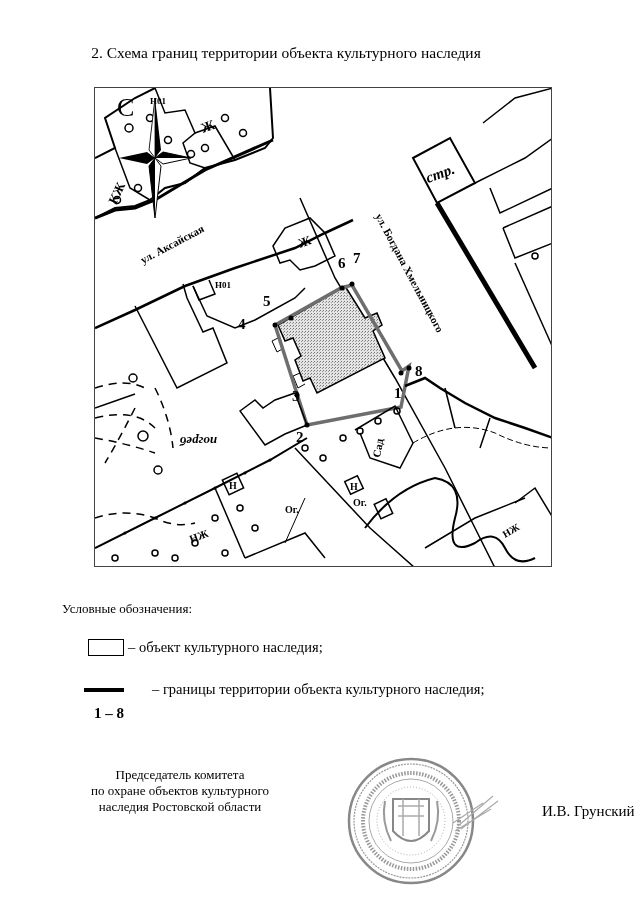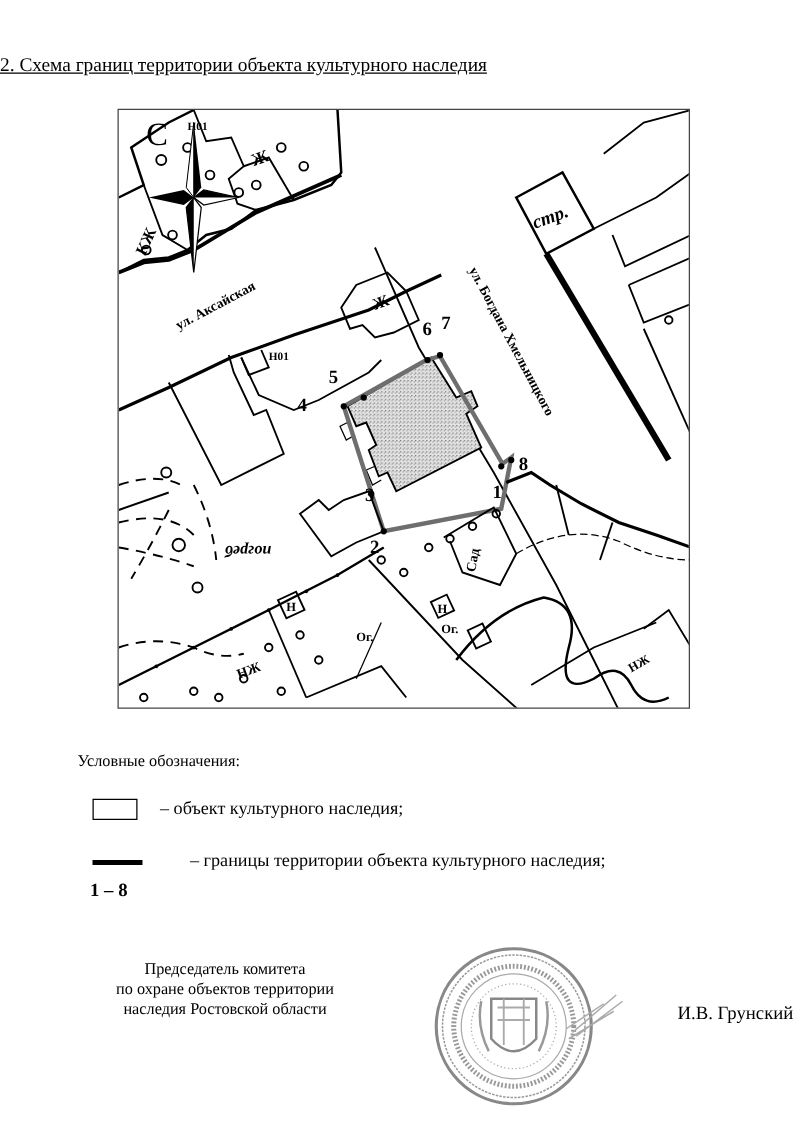--- a/index.html
+++ b/index.html
@@ -1,25 +1,25 @@
 <!DOCTYPE html>
 <html><head>
 <meta charset="utf-8">
 <style>
   html, body { margin: 0; padding: 0; background: #ffffff; }
   body { width: 640px; height: 905px; position: relative; overflow: hidden;
          font-family: "Liberation Serif", "DejaVu Serif", serif; color: #000; }
-  .title { position: absolute; left: 0; width: 572px; top: 44px; text-align: left;
-           font-size: 15.5px; text-decoration: underline; }
+  .title { position: absolute; left: 0; width: 572px; top: 44px; text-align: center;
+           font-size: 15.5px; }
   .map { position: absolute; left: 94px; top: 87px; width: 458px; height: 480px;
          border: 1px solid #444; box-sizing: border-box; overflow: hidden; background:#fff; }
   .map svg { display: block; }
   .legend-title { position: absolute; left: 62px; top: 601px; font-size: 13px; }
   .legend-row { position: absolute; left: 62px; font-size: 14.5px; display: flex; align-items: center; }
-  .legend-key { width: 62px; display: flex; justify-content: flex-start; align-items: center; }
+  .legend-key { width: 62px; display: flex; justify-content: flex-end; align-items: center; }
   .key-box { width: 36px; height: 17px; border: 1.5px solid #000; box-sizing: border-box; margin-left: 12px;}
   .key-line { width: 40px; height: 4px; background: #000; margin-left: 12px;}
   .key-range { font-weight: bold; font-size: 15px; margin-left: 10px;}
   .legend-text { margin-left: 4px; }
   .signature { position: absolute; left: 55px; top: 767px; width: 250px; text-align: center;
                font-size: 13px; line-height: 16px; }
   .signer { position: absolute; left: 542px; top: 803px; font-size: 15px; }
   .seal { position: absolute; left: 343px; top: 751px; }
   .maptext { font-family: "Liberation Serif", serif; }
 </style>
@@ -219,21 +219,21 @@
   <span class="legend-text">– границы территории объекта культурного наследия;</span>
 </div>
 <div class="legend-row" style="top:705px;">
   <div class="legend-key">
       <span class="key-range">1 – 8</span>
     </div>
 </div>
 
 <div class="signature">
   <div>Председатель комитета</div>
-  <div>по охране объектов территории</div>
+  <div>по охране объектов культурного</div>
   <div>наследия Ростовской области</div>
 </div>
 
 <div class="seal">
   <svg width="160" height="140" viewBox="0 0 160 140">
     <circle cx="68" cy="70" r="62" fill="none" stroke="#888" stroke-width="2.5"></circle>
     <circle cx="68" cy="70" r="57" fill="none" stroke="#999" stroke-width="1.2" stroke-dasharray="2 1"></circle>
     <circle cx="68" cy="70" r="48" fill="none" stroke="#999" stroke-width="4" stroke-dasharray="1.5 1.5"></circle>
     <circle cx="68" cy="70" r="42" fill="none" stroke="#aaa" stroke-width="1"></circle>
     <circle cx="68" cy="70" r="34" fill="none" stroke="#aaa" stroke-width="1" stroke-dasharray="1 2"></circle>

